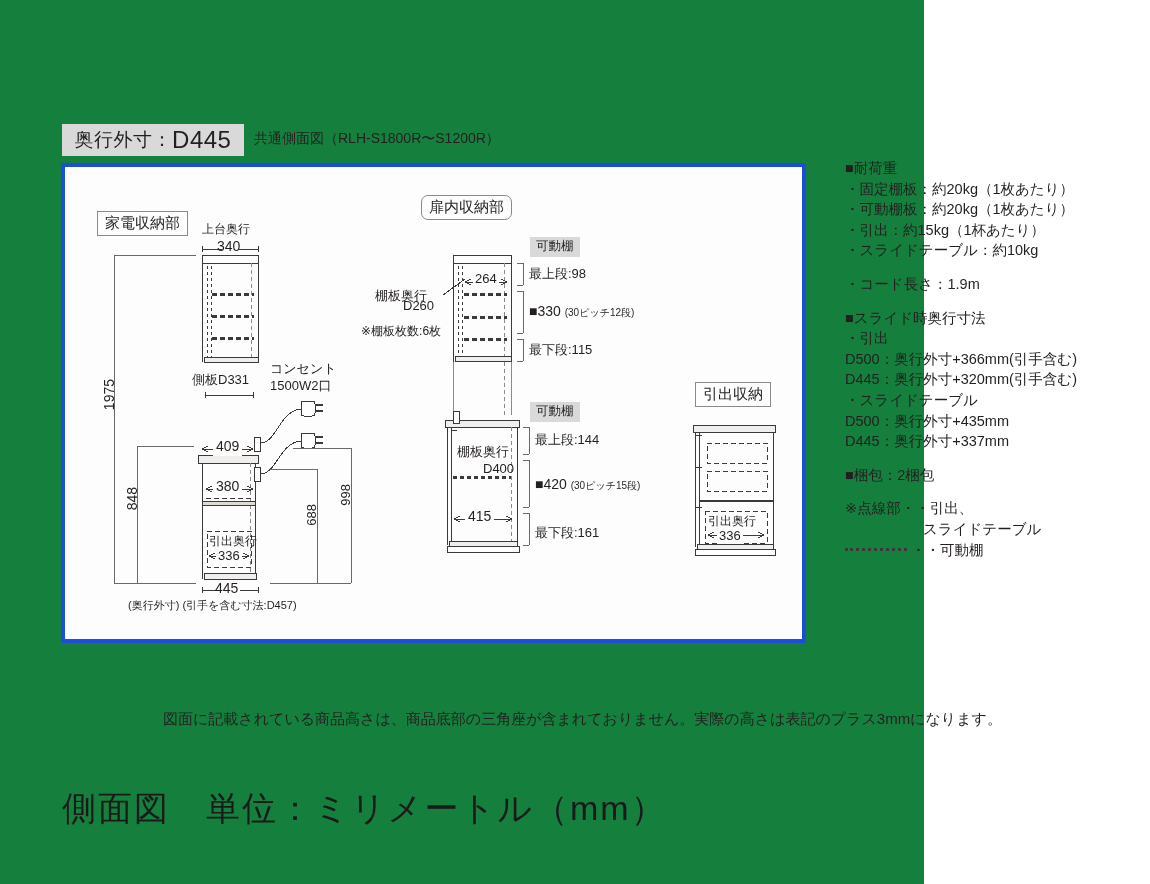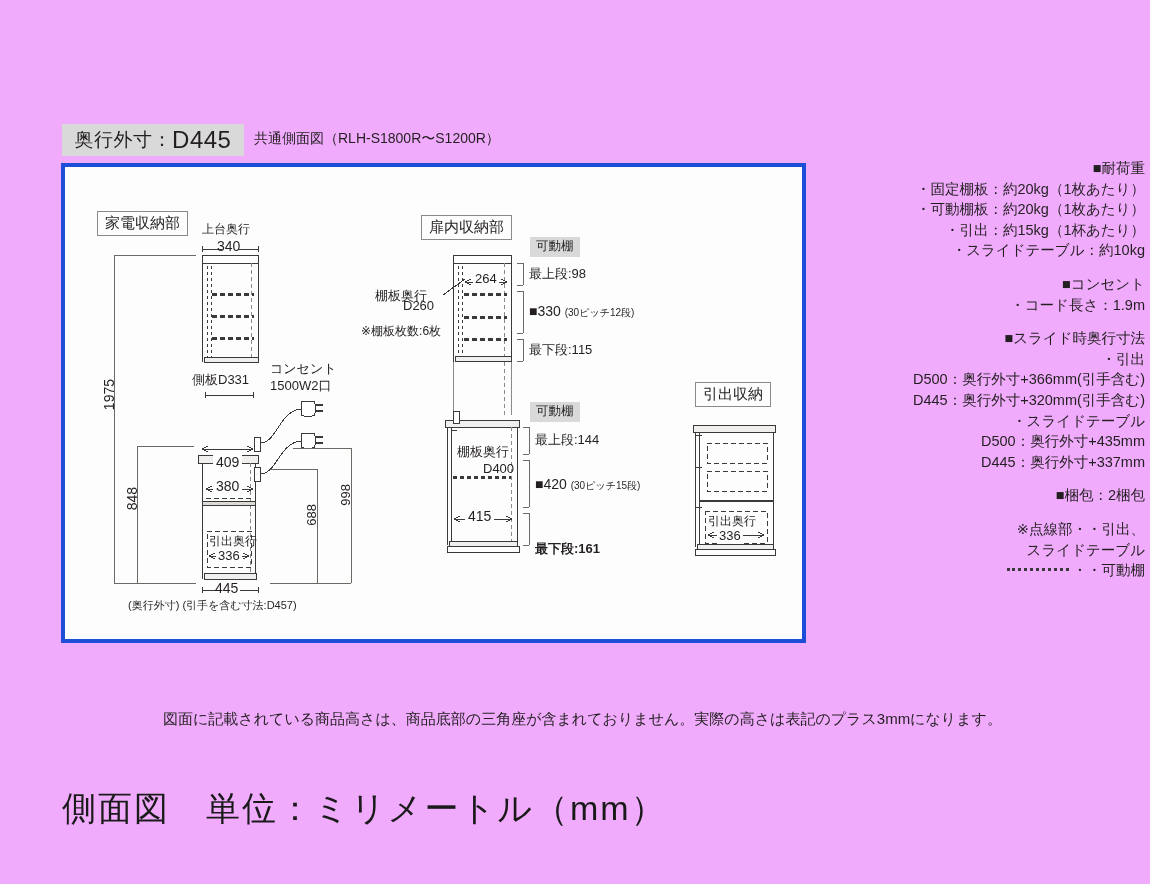--- a/index.html
+++ b/index.html
@@ -11,23 +11,22 @@
     width: 1150px;
     height: 884px;
     position: relative;
     font-family: "Liberation Sans", "DejaVu Sans", sans-serif;
     color: #231f20;
     overflow: hidden;
   }
   .page {
     position: absolute;
     left: 0; top: 0;
-    width: 1150px; height: 884px;
-    background: #f0abfc;
-    text-align: right;
+    width: 924px; height: 884px;
+    background: #15803d;
   }
 
   
   .depth-badge {
     position: absolute;
     left: 62px; top: 124px;
     width: 182px; height: 32px;
     background: #d9d9d9;
     display: flex; align-items: center; justify-content: center;
     font-size: 19px;
@@ -294,33 +293,33 @@
     <div class="vert t14" style="left:36px; top:212px;">1975</div>
     <div class="vert t14" style="left:59px; top:320px;">848</div>
     <div class="vert t13" style="left:239px; top:337px;">688</div>
     <div class="vert t13" style="left:273px; top:317px;">998</div>
 
     <div class="t t13" style="left:125px; top:205px; background:#fdfdfd; padding:0 2px;">側板D331</div>
 
     <div class="t t13" style="left:205px; top:194px;">コンセント</div>
     <div class="t t13" style="left:205px; top:211px;">1500W2口</div>
 
-    <div class="t t14" style="left:148px; top:271px; background:#fdfdfd; padding:0 3px;margin-top:16px;">409</div>
+    <div class="t t14" style="left:148px; top:271px; background:#fdfdfd; padding:0 3px;">409</div>
     <div class="t t14" style="left:148px; top:311px; background:#fdfdfd; padding:0 3px;">380</div>
 
     <div class="t t12" style="left:144px; top:367px;">引出奥行</div>
     <div class="t t13" style="left:151px; top:381px; background:#fdfdfd; padding:0 2px;">336</div>
 
     <div class="t t14" style="left:150px; top:413px;">445</div>
     <div class="t t11" style="left:63px; top:432px;">
       <span>(奥行外寸)</span>
       <span>(引手を含む寸法:D457)</span>
     </div>
 
-    <div class="group-label" style="left:356px; top:48px;">扉内収納部</div>
+    <div class="group-label" style="left:356px; top:28px;border-radius:7px;">扉内収納部</div>
 
     <div class="chip" style="left:465px; top:70px;">可動棚</div>
 
     <div class="t t13" style="left:408px; top:104px; background:#fdfdfd; padding:0 2px;">264</div>
 
     <div class="t t13" style="left:310px; top:121px;">棚板奥行</div>
     <div class="t t13" style="left:338px; top:131px;">D260</div>
     <div class="t t12" style="left:296px; top:157px;">※棚板枚数:6枚</div>
 
     <div class="t t13" style="left:464px; top:99px;">最上段:98</div>
@@ -334,38 +333,37 @@
 
     <div class="t t13" style="left:392px; top:277px;">棚板奥行</div>
     <div class="t t13" style="left:418px; top:294px;">D400</div>
     <div class="t t14" style="left:400px; top:341px; background:#fdfdfd; padding:0 3px;">415</div>
 
     <div class="t t13" style="left:470px; top:265px;">最上段:144</div>
     <div class="t t14" style="left:470px; top:309px;">
       <span>■420</span>
       <span class="t10" style="position:static;">(30ピッチ15段)</span>
     </div>
-    <div class="t t13" style="left:470px; top:374px;font-weight:bold;">最下段:161</div>
+    <div class="t t13" style="left:470px; top:358px;">最下段:161</div>
 
     <div class="group-label" style="left:630px; top:215px;">引出収納</div>
 
     <div class="t t12" style="left:643px; top:347px;">引出奥行</div>
     <div class="t t13" style="left:652px; top:361px; background:#fdfdfd; padding:0 2px;">336</div>
   </div>
 
   <div class="spec">
 
     <div class="hd">■耐荷重</div>
     <div>・固定棚板：約20kg（1枚あたり）</div>
     <div>・可動棚板：約20kg（1枚あたり）</div>
     <div>・引出：約15kg（1杯あたり）</div>
     <div>・スライドテーブル：約10kg</div>
     <div class="gap"></div>
 
-    <div class="hd">■コンセント</div>
     <div>・コード長さ：1.9m</div>
     <div class="gap"></div>
 
     <div class="hd">■スライド時奥行寸法</div>
     <div>・引出</div>
     <div>D500：奥行外寸+366mm(引手含む)</div>
     <div>D445：奥行外寸+320mm(引手含む)</div>
     <div>・スライドテーブル</div>
     <div>D500：奥行外寸+435mm</div>
     <div>D445：奥行外寸+337mm</div>

